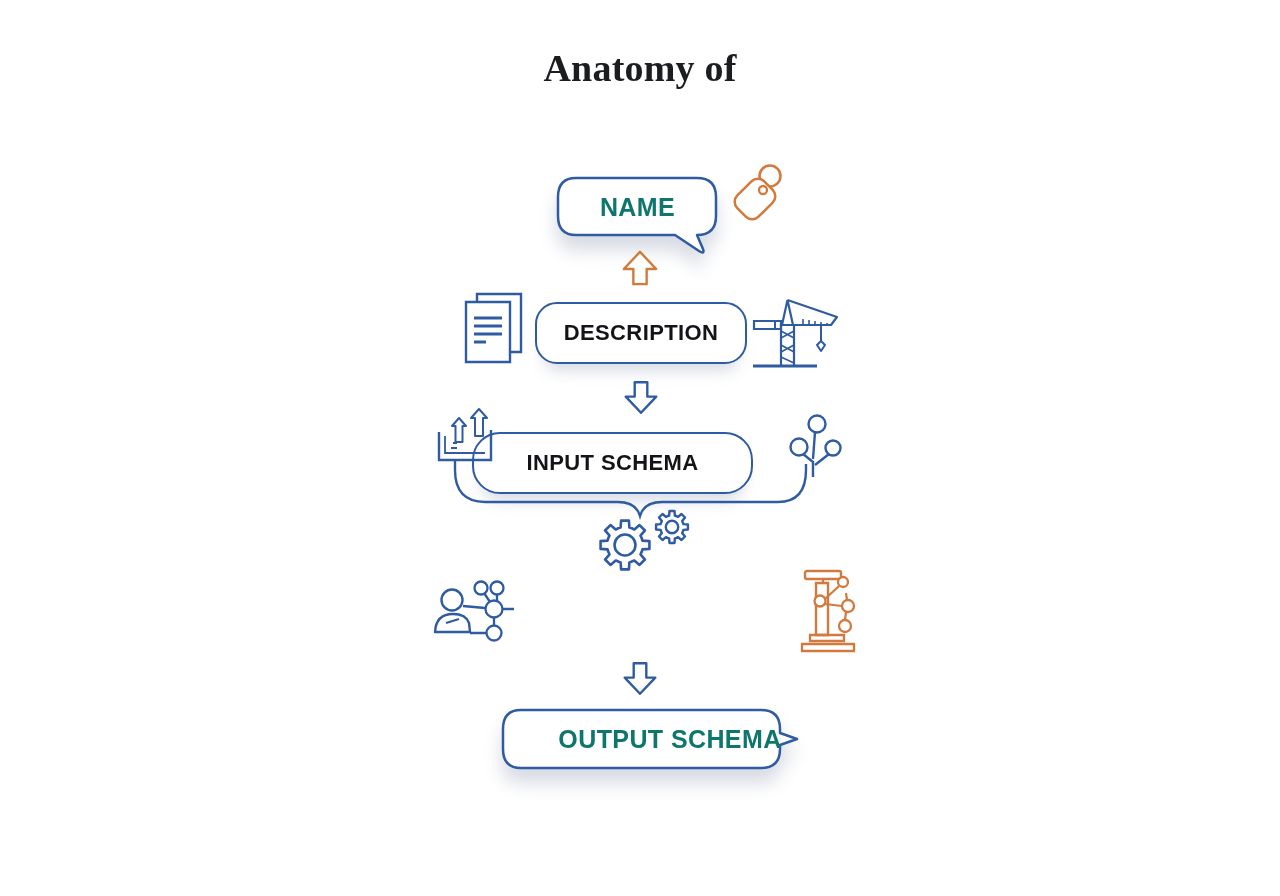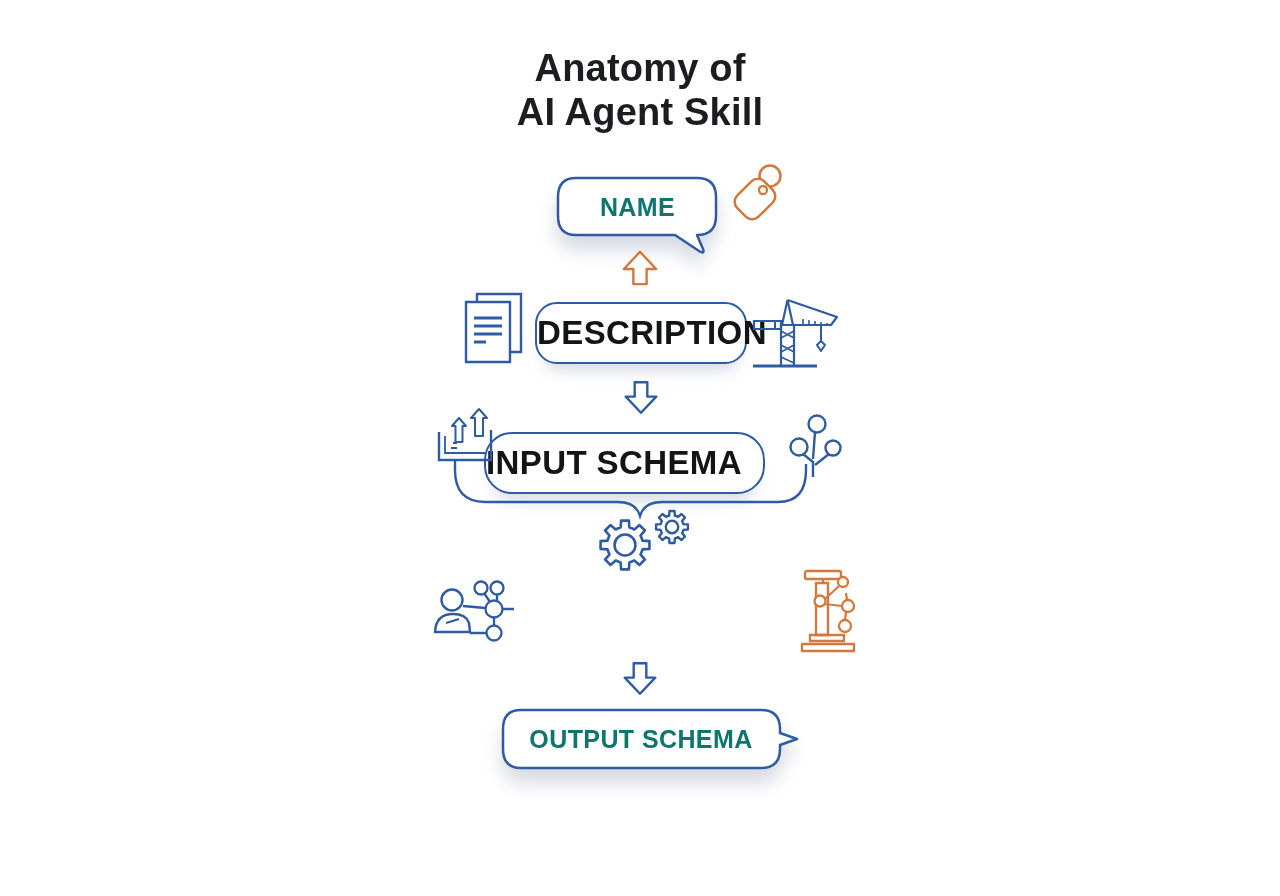--- a/index.html
+++ b/index.html
@@ -10,26 +10,26 @@
   }
   html,body{margin:0;padding:0;}
   body{background:#e8e8e8;font-family:"Liberation Sans",sans-serif;}
   .canvas{
     position:relative;width:1280px;height:896px;margin:0 auto;
     background:var(--background);overflow:hidden;
   }
   .title{
     position:absolute;left:0;top:46px;width:100%;
     text-align:center;color:var(--text-dark);
-    font-size:38px;font-weight:700;line-height:44px;letter-spacing:.2px;
+    font-size:38px;font-weight:700;line-height:44px;letter-spacing:.2px;font-family:Liberation Serif, serif;
   }
   .node{
-    position:absolute;display:flex;align-items:center;justify-content:flex-start;
+    position:absolute;display:flex;align-items:center;justify-content:center;
     background:#fff;border:2.5px solid var(--primary-blue);
-    color:#131417;font-size:33px;font-weight:600;letter-spacing:.4px;
+    color:#131417;font-size:22px;font-weight:600;letter-spacing:.4px;
     box-shadow:0 16px 16px -10px rgba(140,152,175,.38);
   }
   .bubble{
     position:absolute;display:flex;align-items:center;justify-content:center;
   }
   .bubble svg{position:absolute;left:0;top:0;}
   .bubble .lbl{
     position:relative;z-index:2;color:#0f766e;font-size:25px;font-weight:600;letter-spacing:.4px;
   }
   .shadow-soft{filter:drop-shadow(0 14px 9px rgba(140,152,175,.35));}
@@ -39,21 +39,20 @@
   svg{display:block;overflow:visible;}
   svg *{vector-effect:non-scaling-stroke;}
 </style>
 </head>
 <body>
 
 <div class="canvas">
 
   <div class="title">
     <div>Anatomy of</div>
-    <div>AI Agent Skill</div>
   </div>
 
   <div class="bubble" style="left:556px;top:176px;width:163px;height:82px;">
     <svg class="blue shadow-soft" width="163" height="82" viewBox="0 0 163 82">
       <path d="M 20 2 H 141 Q 160 2 160 21 V 40 Q 160 59 141 59 L 147 73 Q 149 79 143 75 L 119 59 H 20 Q 2 59 2 40 V 21 Q 2 2 20 2 Z" fill="#ffffff" stroke="currentColor" stroke-width="2.5" stroke-linejoin="round"></path>
     </svg>
     <span class="lbl" style="margin-top:-20px;">NAME</span>
   </div>
 
   <svg class="abs orange" style="left:722px;top:161px;" width="66" height="70" viewBox="0 0 66 70">
@@ -85,21 +84,21 @@
     <path d="M 24 24 V 32" stroke="currentColor" stroke-width="2" fill="none"></path>
     <path d="M 36.5 3 L 86 20 L 80 28 H 43" stroke="currentColor" stroke-width="2.2" fill="none" stroke-linejoin="round"></path>
     <path d="M 52 22 V 28 M 58 23 V 28 M 64 24 V 28 M 70 25 V 28 M 76 26 V 28" stroke="currentColor" stroke-width="1.6" fill="none"></path>
     <path d="M 70 28 V 44 M 70 44 L 66 48 L 70 54 L 74 48 Z" stroke="currentColor" stroke-width="2" fill="none" stroke-linejoin="round"></path>
   </svg>
 
   <svg class="abs blue" style="left:623px;top:379px;" width="36" height="37" viewBox="0 0 40 40">
     <path d="M 20 37 L 3 19 H 13 V 3 H 27 V 19 H 37 Z" fill="#ffffff" stroke="currentColor" stroke-width="2.4" stroke-linejoin="round"></path>
   </svg>
 
-  <div class="node" style="left:484px;top:432px;width:277px;height:58px;border-radius:28px;">
+  <div class="node" style="left:472px;top:432px;width:277px;height:58px;border-radius:28px;">
     <span>INPUT SCHEMA</span>
   </div>
 
   <svg class="abs blue" style="left:436px;top:406px;" width="60" height="66" viewBox="0 0 60 66">
     <path d="M 3 26 V 54 H 55 V 24" fill="none" stroke="currentColor" stroke-width="2.4"></path>
     <path d="M 9 30 V 47 H 49" fill="none" stroke="currentColor" stroke-width="1.8"></path>
     <path d="M 15 42 H 21 M 17 37 H 21" stroke="currentColor" stroke-width="2" fill="none"></path>
     <path d="M 23 12 L 30 20 H 26.5 V 36 H 19.5 V 20 H 16 Z" fill="#ffffff" stroke="currentColor" stroke-width="2" stroke-linejoin="round"></path>
     <path d="M 43 3 L 51 12 H 47 V 30 H 39 V 12 H 35 Z" fill="#ffffff" stroke="currentColor" stroke-width="2" stroke-linejoin="round"></path>
   </svg>
@@ -148,20 +147,20 @@
     <circle cx="51" cy="38" r="6" fill="#ffffff" stroke="currentColor" stroke-width="2.3"></circle>
     <circle cx="48" cy="58" r="6" fill="#ffffff" stroke="currentColor" stroke-width="2.3"></circle>
     <rect x="13" y="67" width="34" height="6" fill="none" stroke="currentColor" stroke-width="2.3"></rect>
     <rect x="5" y="76" width="52" height="7" fill="none" stroke="currentColor" stroke-width="2.3"></rect>
   </svg>
 
   <svg class="abs blue" style="left:622px;top:660px;" width="36" height="37" viewBox="0 0 40 40">
     <path d="M 20 37 L 3 19 H 13 V 3 H 27 V 19 H 37 Z" fill="#ffffff" stroke="currentColor" stroke-width="2.4" stroke-linejoin="round"></path>
   </svg>
 
-  <div class="bubble" style="left:501px;top:708px;width:300px;height:62px;">
+  <div class="bubble" style="left:501px;top:708px;width:300px;height:62px;padding-left:29px;">
     <svg class="blue shadow-soft" width="300" height="62" viewBox="0 0 300 62">
       <path d="M 20 2 H 260 Q 279 2 279 21 V 25 L 296 31 L 279 37 V 41 Q 279 60 260 60 H 20 Q 2 60 2 41 V 21 Q 2 2 20 2 Z" fill="#ffffff" stroke="currentColor" stroke-width="2.5" stroke-linejoin="round"></path>
     </svg>
     <span class="lbl" style="margin-left:-20px;">OUTPUT SCHEMA</span>
   </div>
 
 </div>
 
 </body></html>

